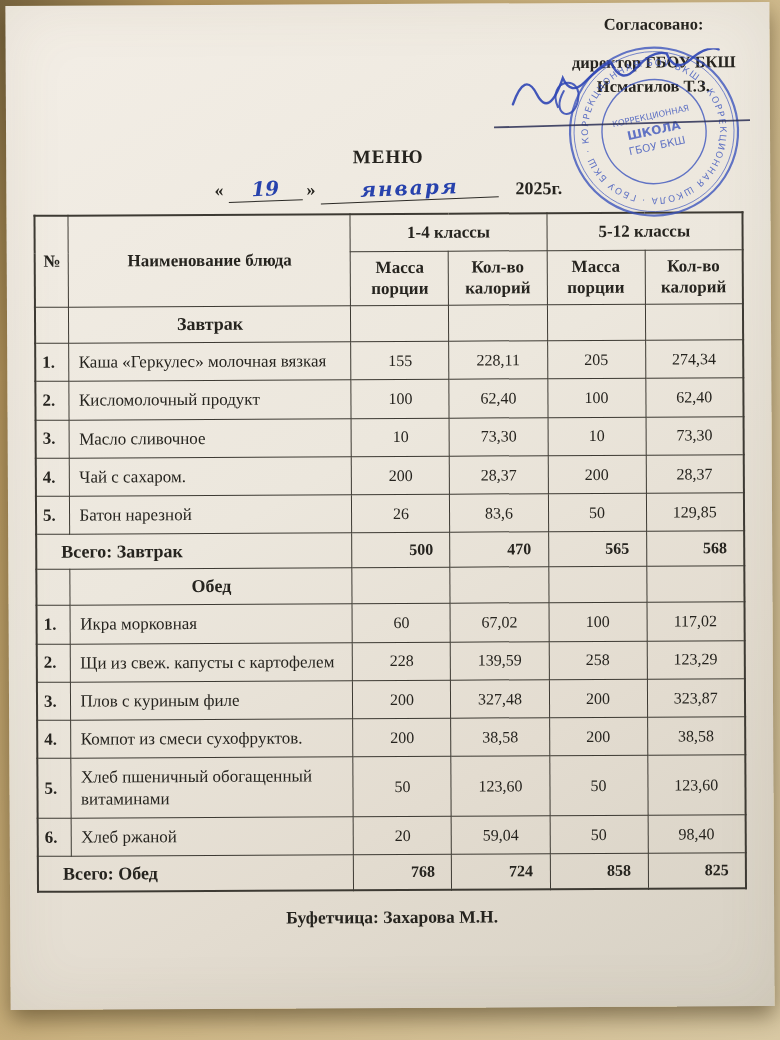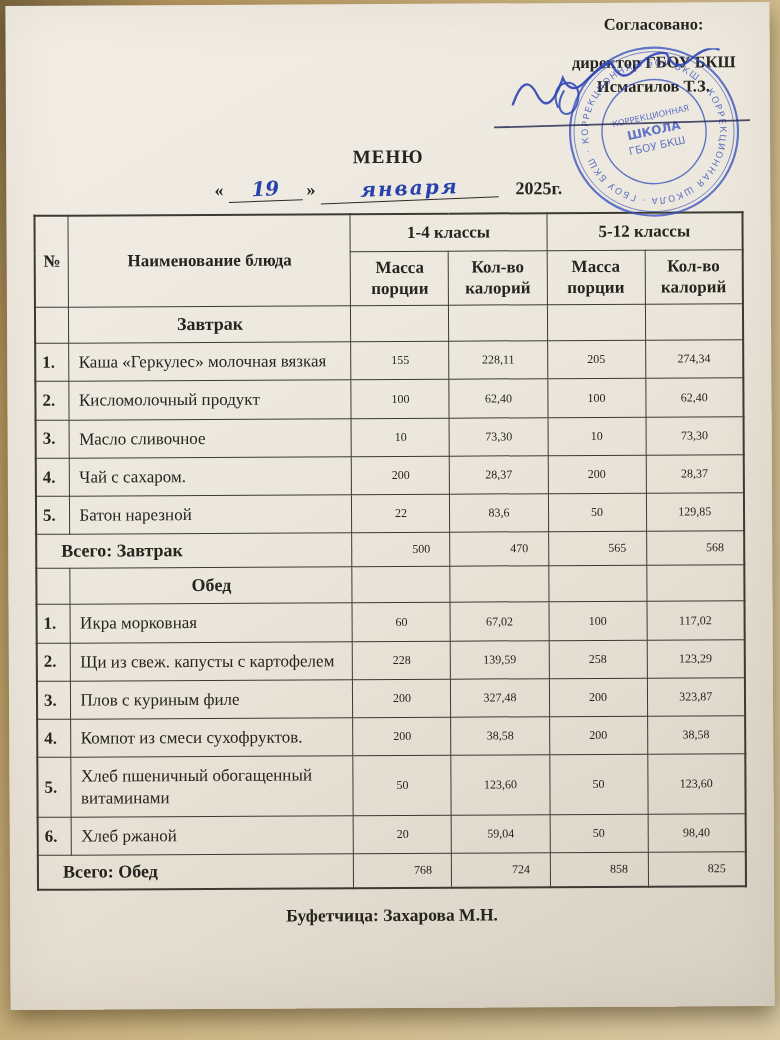--- a/index.html
+++ b/index.html
@@ -28,25 +28,25 @@
   .hand.month{min-width:150px;padding:0 14px;font-size:20px;letter-spacing:2px;}
   .year{margin-left:13px;}
   .menu-table{border-collapse:collapse;margin:12px auto 0 auto;width:708px;
     table-layout:fixed;background:transparent;}
   .menu-table th,.menu-table td{border:1.6px solid #3d3a33;vertical-align:middle;}
   .menu-table{border:2.4px solid #3d3a33;}
   thead th{font-weight:bold;font-size:17px;padding:6px 3px;text-align:center;line-height:1.2;}
   thead .grp{padding:8px 16px;}
   td.num{font-weight:bold;font-size:17px;text-align:left;padding:8px 2px 8px 6px;}
   td.dish{font-size:17px;padding:8px 6px 8px 9px;line-height:1.25;}
-  td.val{font-size:12px;text-align:center;padding:8px 2px;}
+  td.val{font-size:16px;text-align:center;padding:8px 2px;}
   tr.section-row td{border-bottom-width:1.6px;}
   td.section-title{text-align:center;font-weight:bold;font-size:18px;padding:7px 4px;}
   td.total-label{font-weight:bold;font-size:18px;padding:6px 4px 6px 24px;text-align:left;}
-  tr.total-row td.val{font-weight:normal;padding-left:42px;}
+  tr.total-row td.val{font-weight:bold;padding-left:42px;}
   .footer{margin-top:16px;text-align:center;font-weight:bold;font-size:17.5px;}
 </style>
 </head>
 <body>
 
 <div class="photo">
   <div class="paper">
 
     <div class="approval">
       <div class="a1">Согласовано:</div>
@@ -146,21 +146,21 @@
             <td class="num">4.</td>
             <td class="dish">Чай с сахаром.</td>
             <td class="val">200</td>
             <td class="val">28,37</td>
             <td class="val">200</td>
             <td class="val">28,37</td>
           </tr>
           <tr>
             <td class="num">5.</td>
             <td class="dish">Батон нарезной</td>
-            <td class="val">22</td>
+            <td class="val">26</td>
             <td class="val">83,6</td>
             <td class="val">50</td>
             <td class="val">129,85</td>
           </tr>
           <tr class="total-row">
             <td colspan="2" class="total-label">Всего: Завтрак</td>
             <td class="val">500</td>
             <td class="val">470</td>
             <td class="val">565</td>
             <td class="val">568</td>

